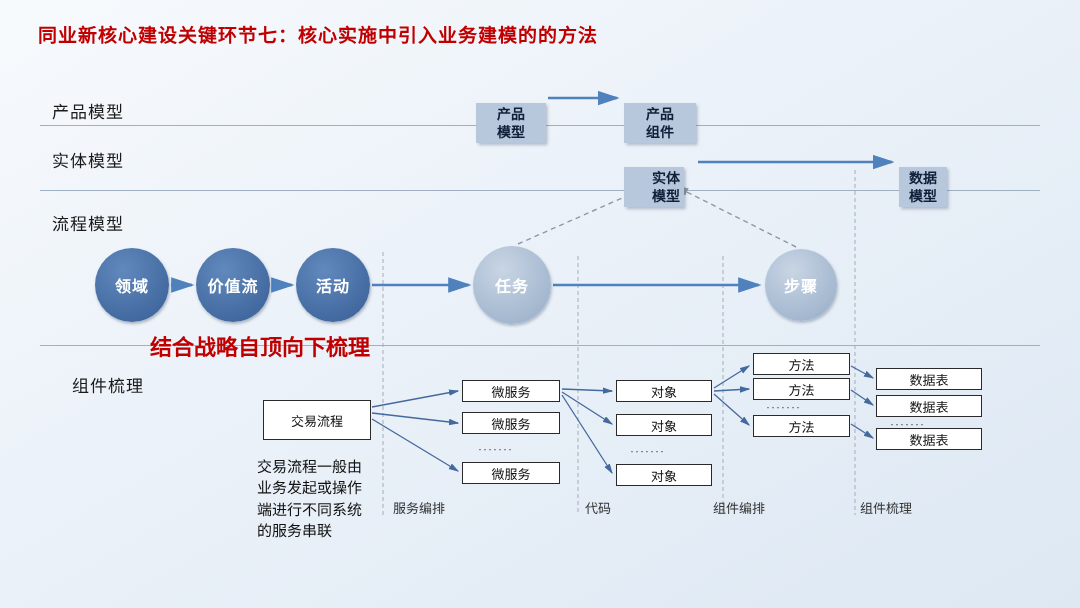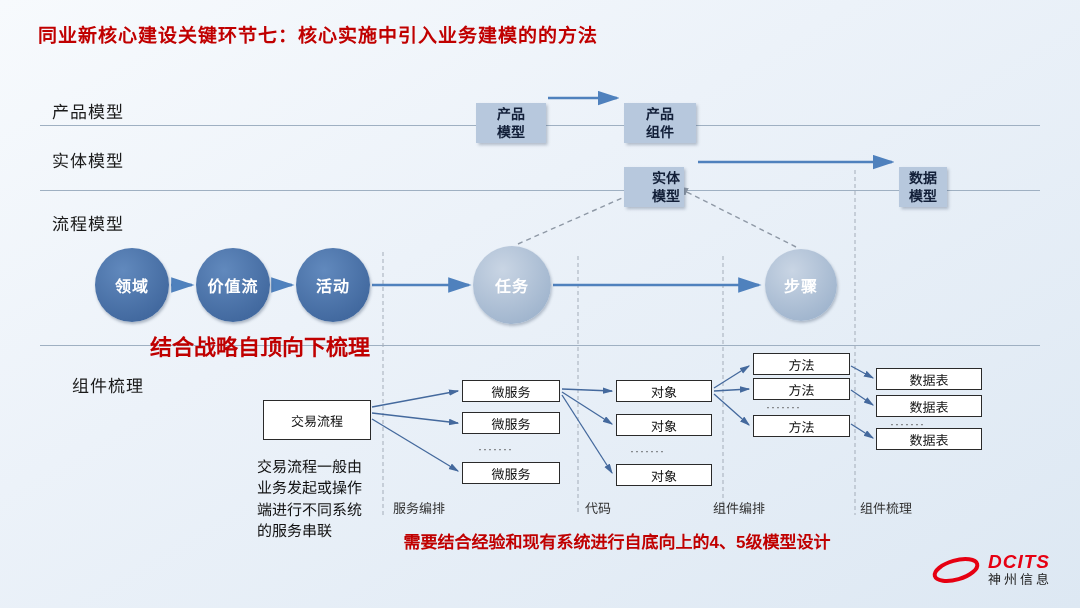--- a/index.html
+++ b/index.html
@@ -149,25 +149,15 @@
   <div class="flow-box" style="left:876px; top:368px; width:106px; height:22px;">数据表</div>
   <div class="flow-box" style="left:876px; top:395px; width:106px; height:22px;">数据表</div>
   <div class="dots" style="left:890px; top:417px;">·······</div>
   <div class="flow-box" style="left:876px; top:428px; width:106px; height:22px;">数据表</div>
 
   <div class="col-label" style="left:393px; top:498px;">服务编排</div>
   <div class="col-label" style="left:585px; top:498px;">代码</div>
   <div class="col-label" style="left:713px; top:498px;">组件编排</div>
   <div class="col-label" style="left:860px; top:498px;">组件梳理</div>
 
-  <div class="note-bottom red">需要结合经验和现有系统进行自底向上的4、5级模型设计</div>
 
-  <div class="logo">
-    <svg width="52" height="36" viewBox="0 0 52 36">
-      <ellipse cx="26" cy="18" rx="22" ry="9.5" fill="none" stroke="#e60012" stroke-width="4" transform="rotate(-16 26 18)"></ellipse>
-    </svg>
-    <div class="logo-text">
-      <span class="logo-brand">DCITS</span>
-      <span class="logo-company">神州信息</span>
-    </div>
-  </div>
 
 </div>
 
 </body></html>

